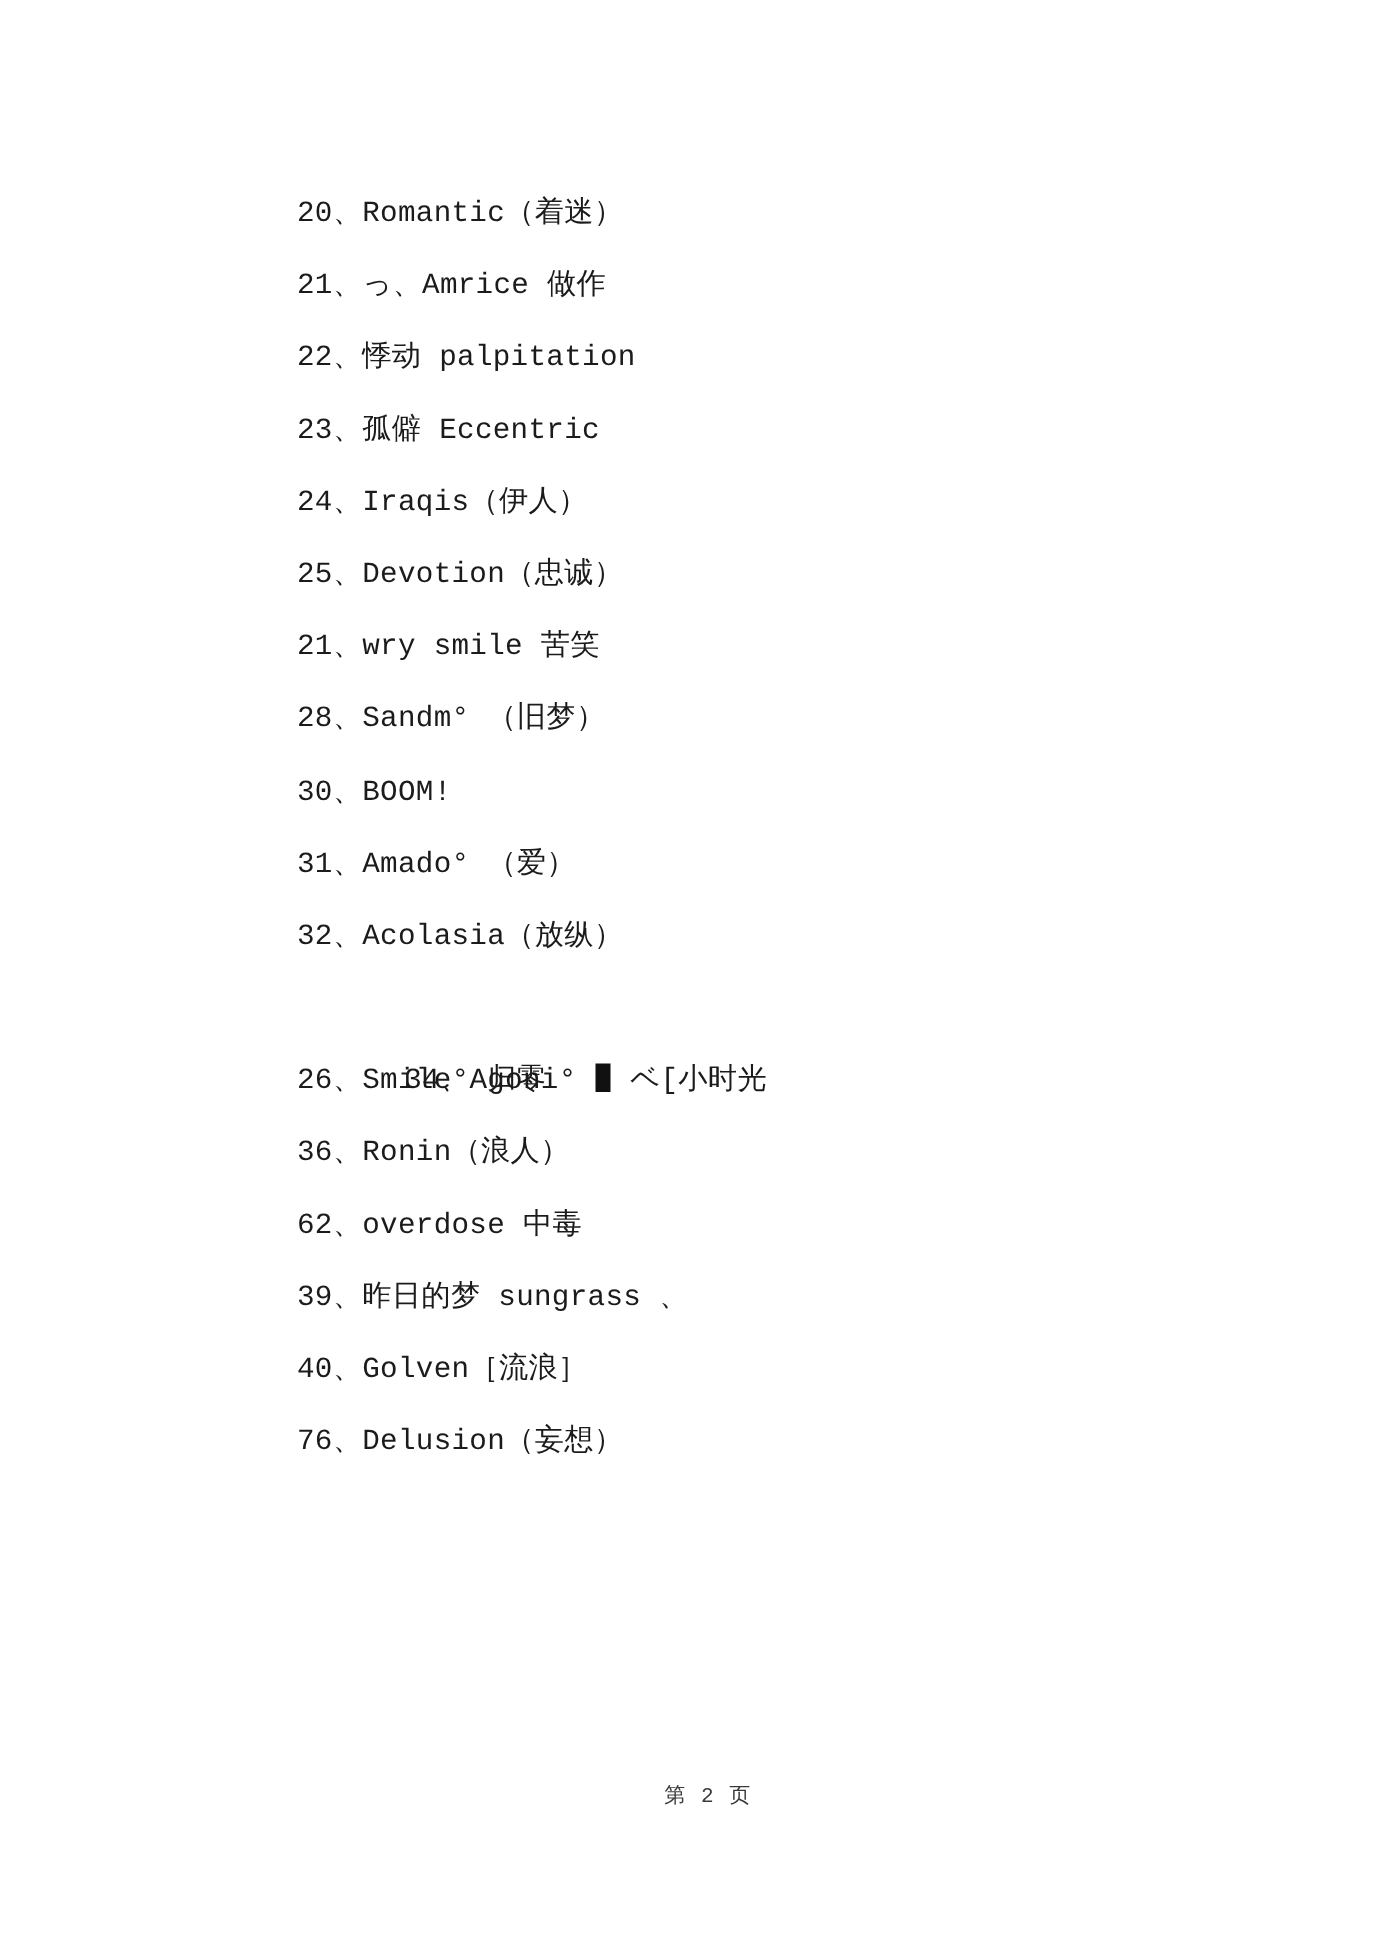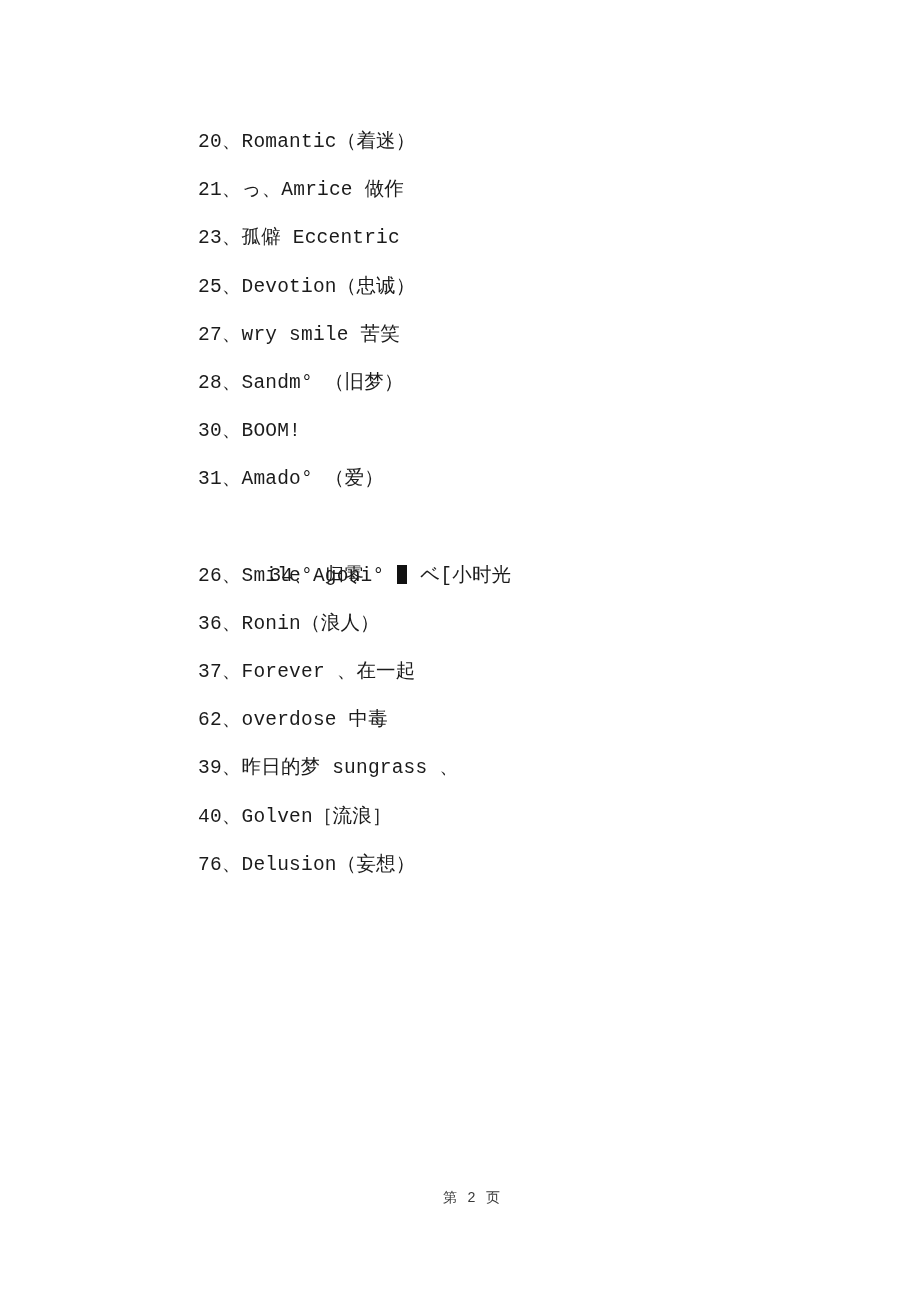--- a/index.html
+++ b/index.html
@@ -77,34 +77,36 @@
 </style>
 </head>
 <body>
 
 <div class="page">
 
   <div class="content">
 
     <div class="line">20、Romantic（着迷）</div>
     <div class="line">21、っ、Amrice 做作</div>
+    <div class="line">22、悸动 palpitation</div>
     <div class="line">23、孤僻 Eccentric</div>
+    <div class="line">24、Iraqis（伊人）</div>
     <div class="line">25、Devotion（忠诚）</div>
-    <div class="line">27、wry smile 苦笑</div>
+    <div class="line">21、wry smile 苦笑</div>
     <div class="line">28、Sandm° （旧梦）</div>
     <div class="line">30、BOOM!</div>
     <div class="line">31、Amado° （爱）</div>
+    <div class="line">32、Acolasia（放纵）</div>
 
     <div class="line">
       <span>34、Agoni° </span><span class="tofu"></span><span> ベ[小时光</span>
     </div>
 
     <div class="line">26、Smile° 归零</div>
     <div class="line">36、Ronin（浪人）</div>
-    <div class="line">37、Forever 、在一起</div>
     <div class="line">62、overdose 中毒</div>
     <div class="line">39、昨日的梦 sungrass 、</div>
     <div class="line">40、Golven［流浪］</div>
     <div class="line">76、Delusion（妄想）</div>
 
   </div>
 
   <div class="footer">
     <span class="footer-text">第 2 页</span>
   </div>

